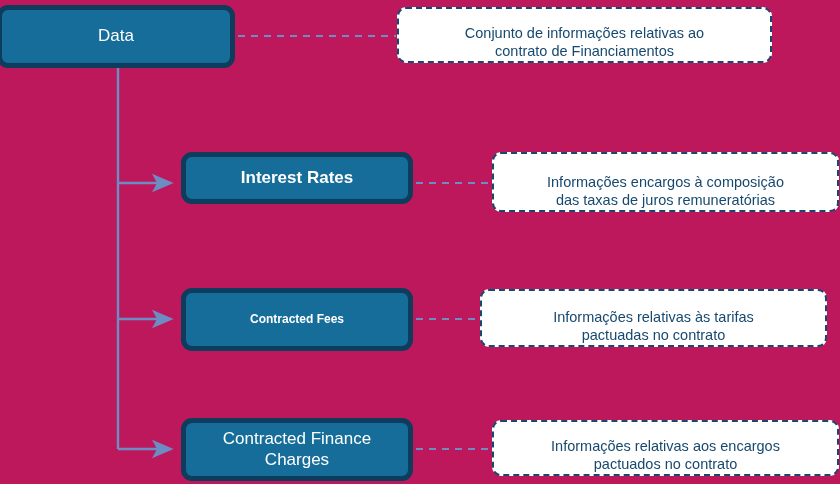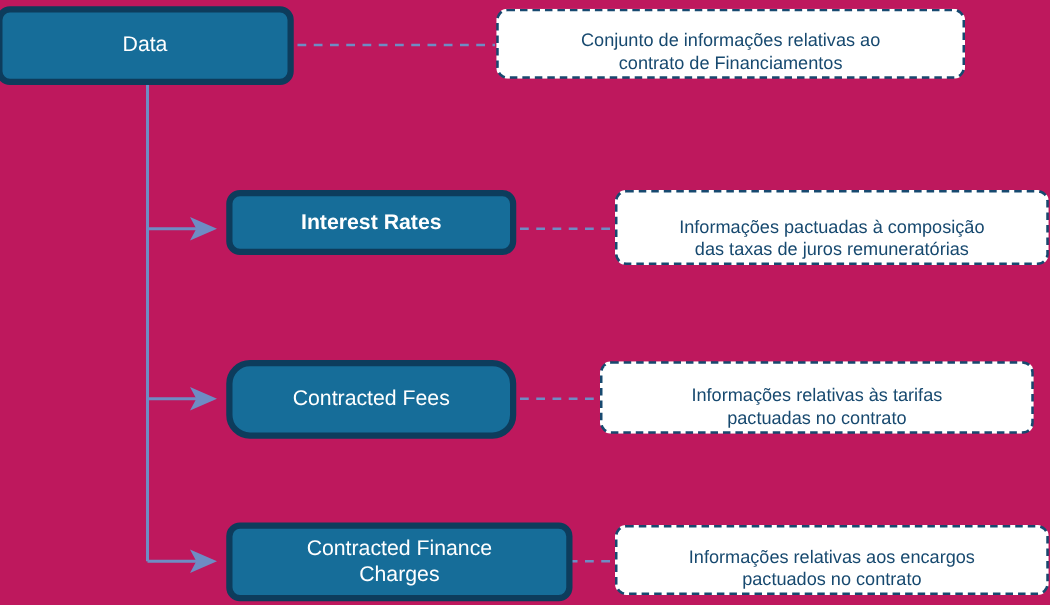--- a/index.html
+++ b/index.html
@@ -36,22 +36,22 @@
     line-height: 1.18;
     z-index: 3;
   }
   .node-label {
     display: block;
     padding: 0 10px;
     white-space: pre-line;
   }
   #node-data       { left: -3px;  top: 5px;   width: 238px; height: 63px;  font-size: 17px; font-weight: 400; }
   #node-rates      { left: 181px; top: 152px; width: 232px; height: 52px;  font-size: 17px; font-weight: 700; }
-  #node-fees       { left: 181px; top: 288px; width: 232px; height: 63px;  font-size: 17px; font-weight: 400; border-radius: 19px; }
-  #node-charges    { left: 181px; top: 418px; width: 277px; height: 63px;  font-size: 17px; font-weight: 400; }
+  #node-fees       { left: 181px; top: 288px; width: 232px; height: 63px;  font-size: 12px; font-weight: 700; }
+  #node-charges    { left: 181px; top: 418px; width: 232px; height: 63px;  font-size: 17px; font-weight: 400; }
 
   .note {
     position: absolute;
     box-sizing: border-box;
     background: #ffffff;
     border: 2px dashed #17496f;
     border-radius: 9px;
     display: flex;
     align-items: flex-end;
     justify-content: center;
@@ -104,21 +104,21 @@
   <div class="note" id="note-data">
     <span class="note-text">Conjunto de informações relativas ao
 contrato de Financiamentos</span>
   </div>
 
   <div class="node" id="node-rates">
     <span class="node-label">Interest Rates</span>
   </div>
 
   <div class="note" id="note-rates">
-    <span class="note-text">Informações pactuadas à composição
+    <span class="note-text">Informações encargos à composição
 das taxas de juros remuneratórias</span>
   </div>
 
   <div class="node" id="node-fees">
     <span class="node-label">Contracted Fees</span>
   </div>
 
   <div class="note" id="note-fees">
     <span class="note-text">Informações relativas às tarifas
 pactuadas no contrato</span>

